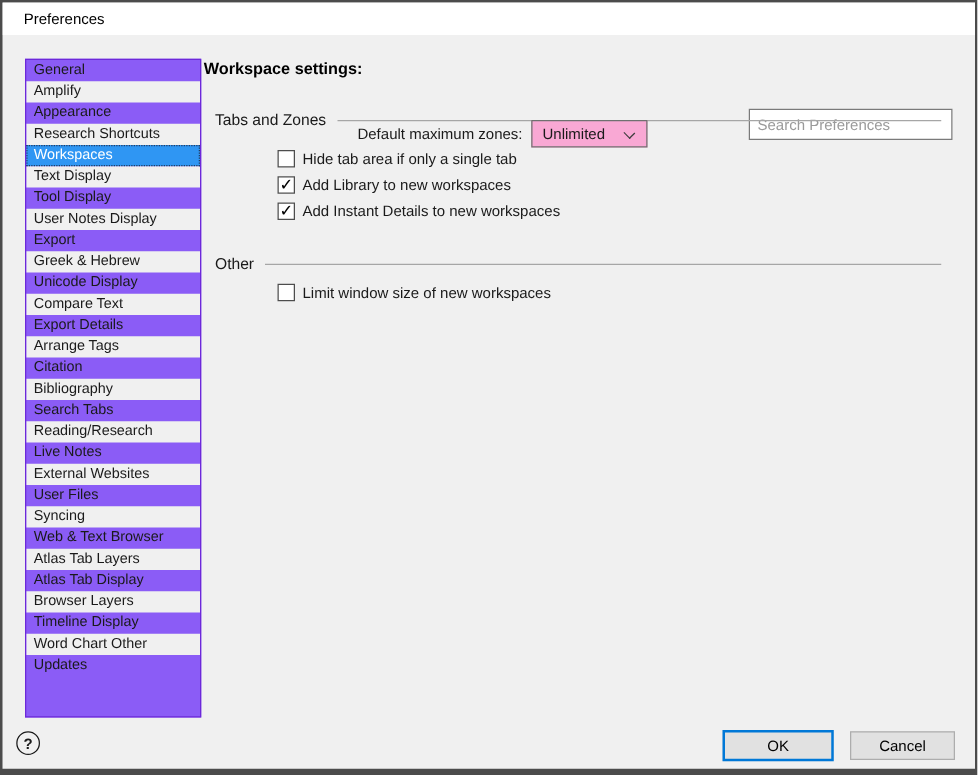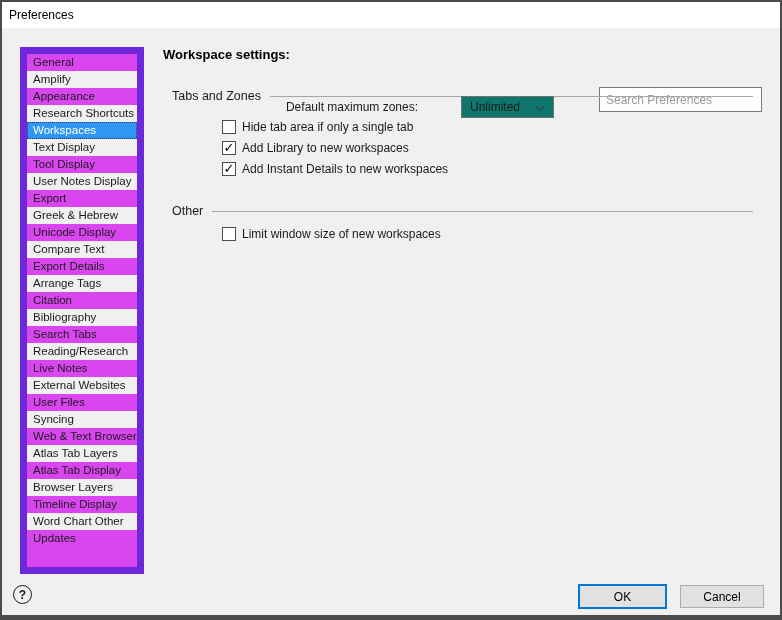--- a/index.html
+++ b/index.html
@@ -14,29 +14,29 @@
     width: 782px; height: 620px;
     background: #f0f0f0;
     border: 2px solid #4b4b4b;
     border-bottom-width: 5px;
     overflow: hidden;
   }
   .titlebar {
     position: absolute; left: 0; top: 0; right: 0; height: 26px;
     background: #ffffff;
     display: flex; align-items: center;
-    padding-left: 7px;
+    padding-left: 17px;
     font-size: 12px; color: #000;
   }
   
   .sidebar-list {
     position: absolute; left: 18px; top: 45px;
-    width: 124px; height: 527px;
-    background: #d946ef;
-    border: 7px solid #6d28d9;
+    width: 141px; height: 527px;
+    background: #8b5cf6;
+    border: 1px solid #6d28d9;
     overflow: hidden;
   }
   .sidebar-item {
     height: 17px; line-height: 17px;
     font-size: 11.5px; color: #1a1a1a;
     padding-left: 6px;
     white-space: nowrap;
     cursor: default;
   }
   .sidebar-item:nth-child(even) { background: #f0f0f0; }
@@ -68,30 +68,30 @@
     display: flex; align-items: center; gap: 9px;
   }
   .group-header .group-label {
     font-size: 12.5px; color: #1a1a1a; white-space: nowrap;
   }
   .group-header .group-rule {
     flex: 1; height: 1px; background: #a6a6a6;
   }
   .zones-row {
     position: absolute; left: 170px; top: 94px;
-    display: flex; align-items: center; gap: 36px;
+    display: flex; align-items: center;
   }
   .zones-label {
     width: 253px; text-align: right;
     font-size: 12px; color: #1a1a1a;
     padding-right: 7px;
   }
   .dropdown {
     width: 93px; height: 22px;
-    background: #0f766e;
+    background: #f9a8d4;
     border: 1px solid #707070;
     display: flex; align-items: center;
     padding-left: 8px;
     font-size: 12px; color: #1a1a1a;
     position: relative;
     cursor: default;
   }
   .dropdown .chevron {
     position: absolute; right: 10px; top: 6px;
     width: 7px; height: 7px;

